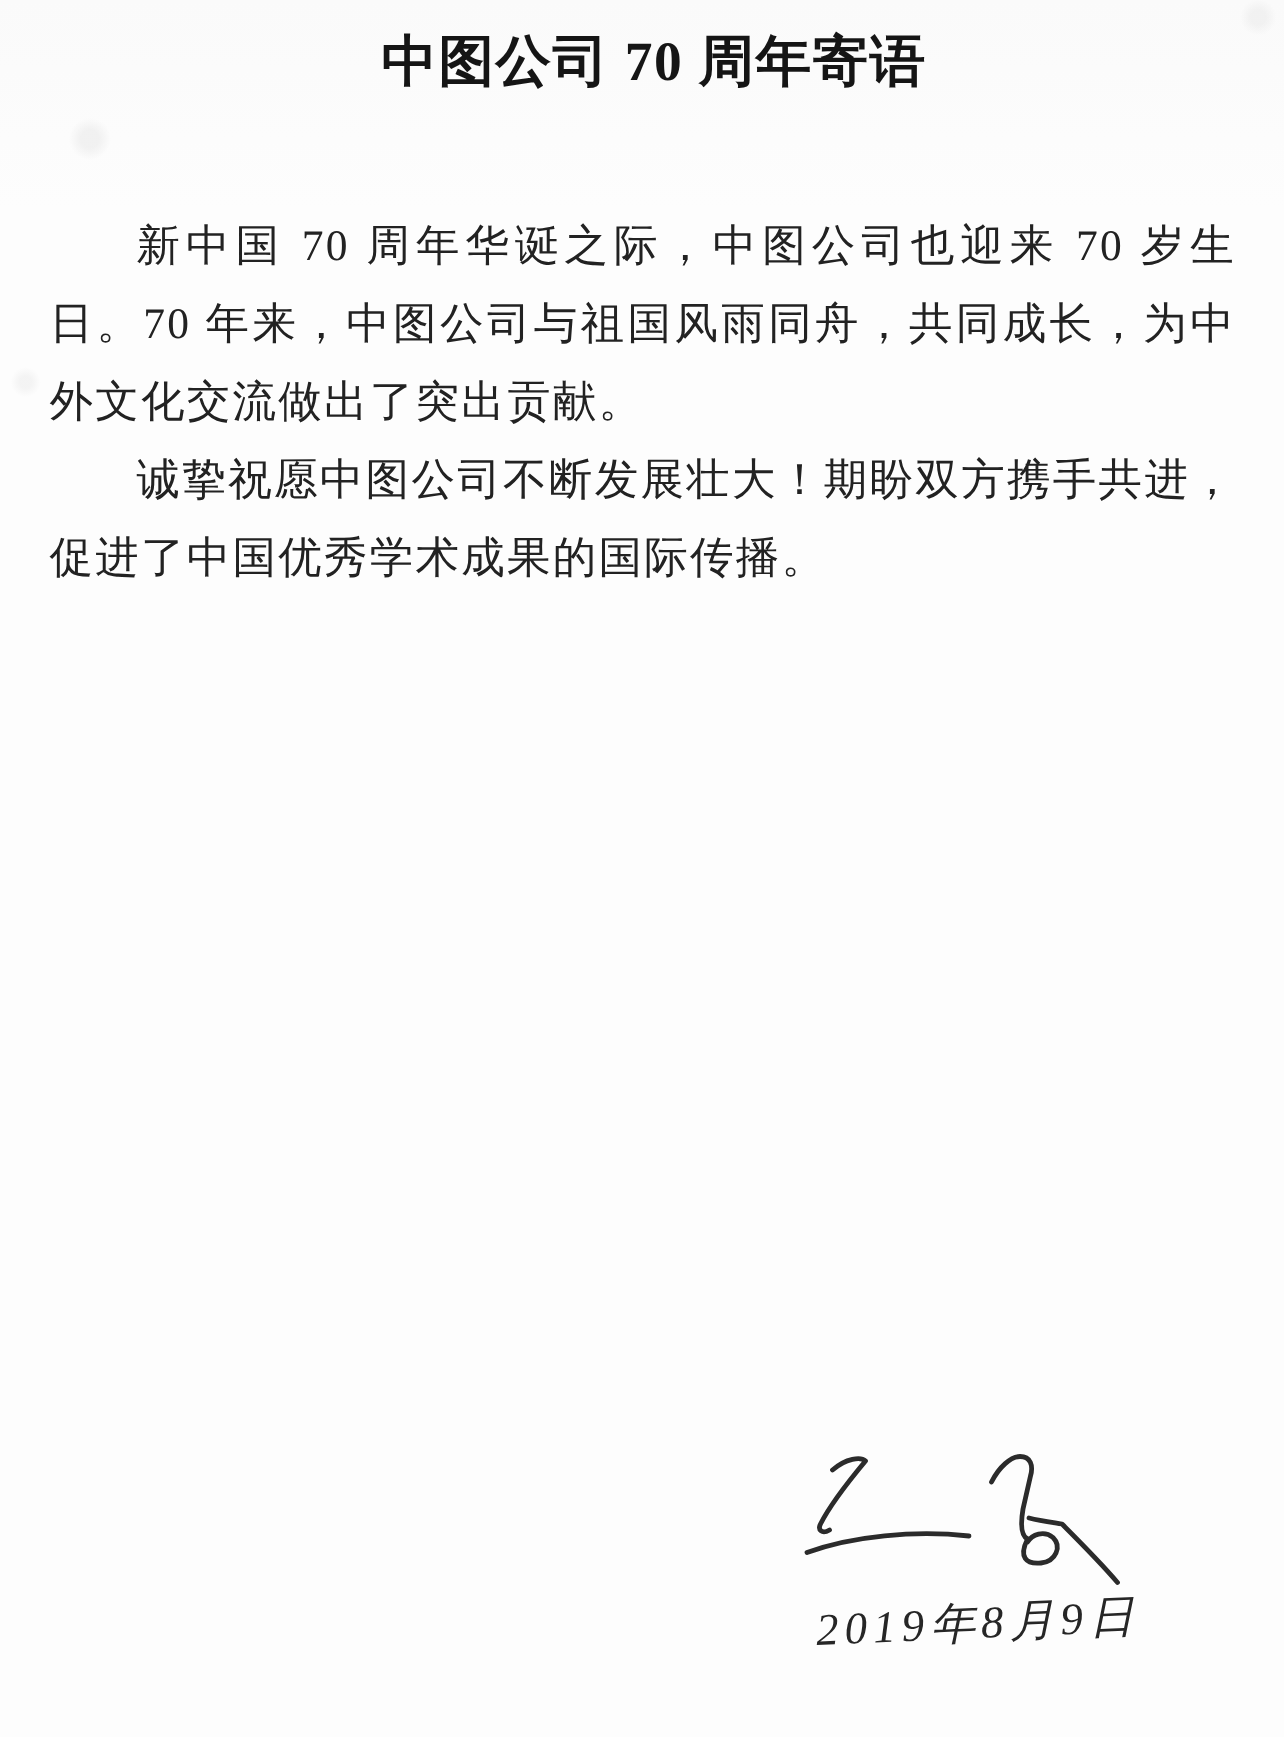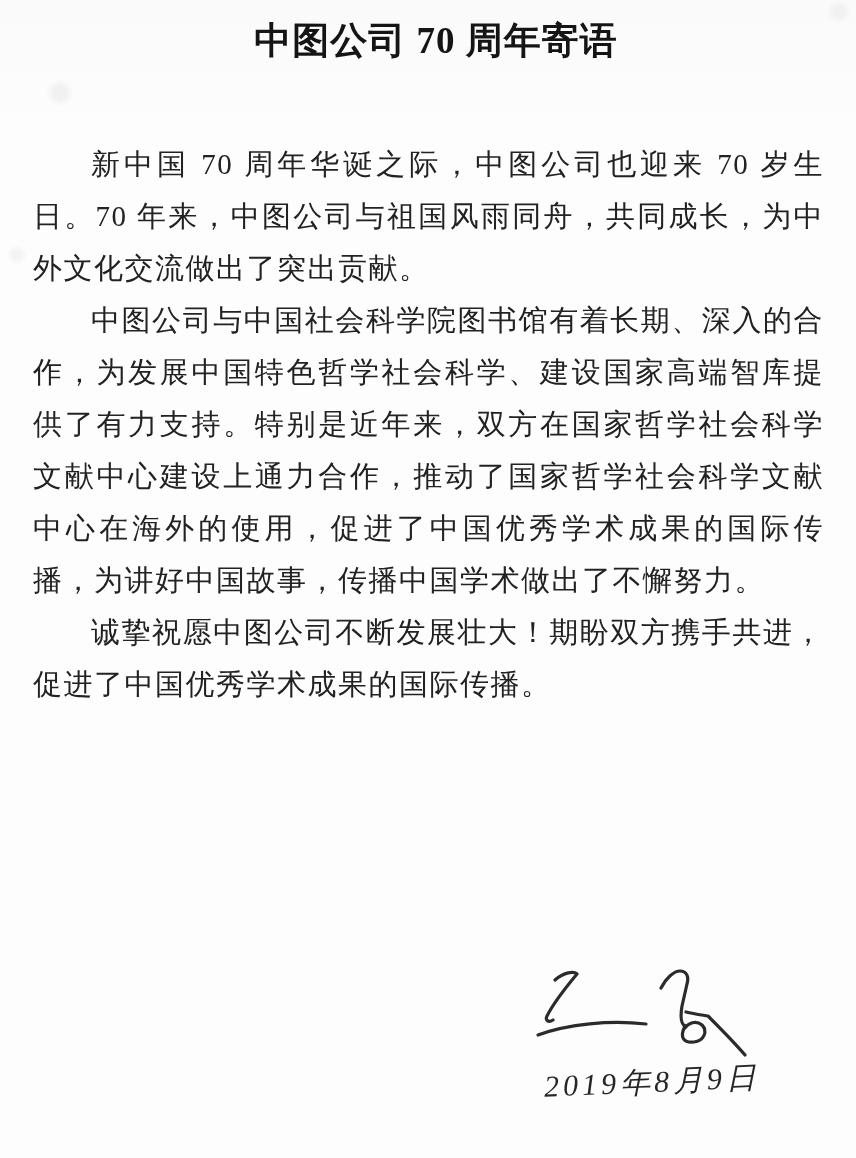--- a/index.html
+++ b/index.html
@@ -87,21 +87,20 @@
 <body>
 
 <div class="page">
 
   <div class="scan-tint"></div>
 
   <div class="doc-title">中图公司 70 周年寄语</div>
 
   <div class="doc-body">
     <p>新中国 70 周年华诞之际，中图公司也迎来 70 岁生日。70 年来，中图公司与祖国风雨同舟，共同成长，为中外文化交流做出了突出贡献。</p>
-    <p>中图公司与中国社会科学院图书馆有着长期、深入的合作，为发展中国特色哲学社会科学、建设国家高端智库提供了有力支持。特别是近年来，双方在国家哲学社会科学文献中心建设上通力合作，推动了国家哲学社会科学文献中心在海外的使用，促进了中国优秀学术成果的国际传播，为讲好中国故事，传播中国学术做出了不懈努力。</p>
     <p>诚挚祝愿中图公司不断发展壮大！期盼双方携手共进，促进了中国优秀学术成果的国际传播。</p>
   </div>
 
   <svg class="signature-svg" viewBox="0 0 240 112" xmlns="http://www.w3.org/2000/svg" aria-hidden="true">
 
     <path d="M 27 22 C 36 14 46 13 49 16 C 44 22 26 44 19 58 C 17 62 20 65 25 62"></path>
     <path d="M 10 77 C 40 66 82 62 118 66"></path>
 
     <path d="M 133 30 C 138 20 146 13 152 13 C 159 13 161 19 159 26 L 154 48 C 152 60 153 66 157 68"></path>
     <path d="M 157 68 C 151 80 156 85 166 84 C 176 83 180 73 174 67 C 168 62 160 65 157 70"></path>

